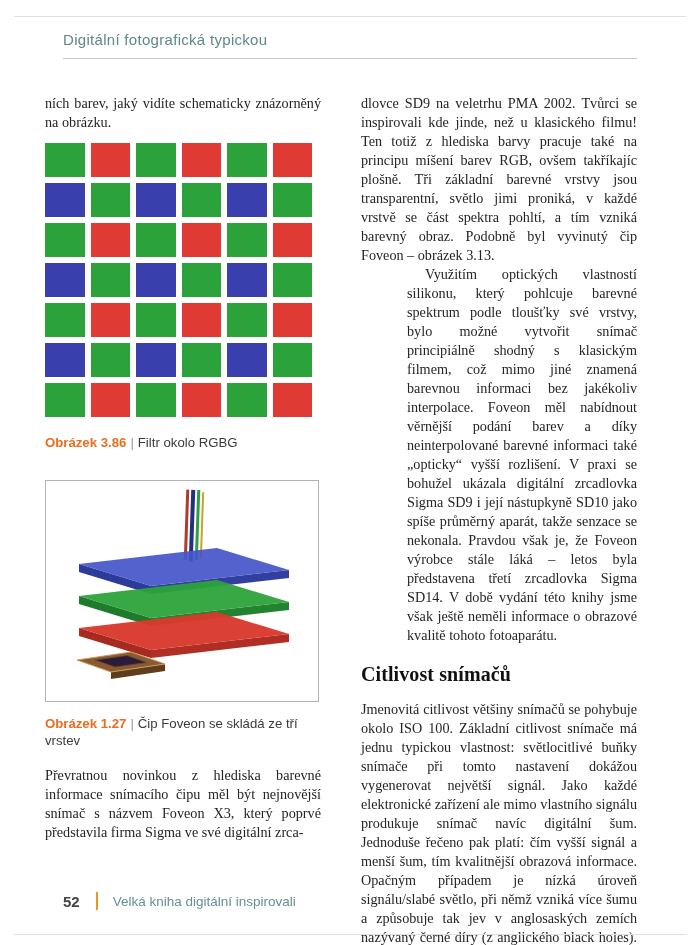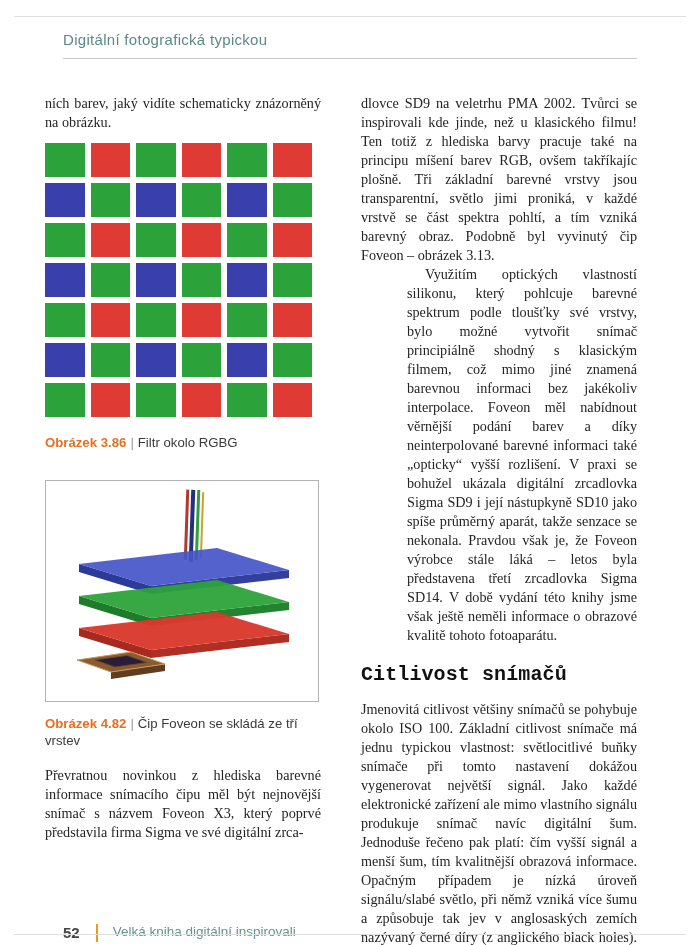--- a/index.html
+++ b/index.html
@@ -52,29 +52,29 @@
 
   .foveon-box {
     margin-top:29px; width:274px; height:222px;
     border:1px solid #b3b3b3; background:#ffffff;
     display:flex; align-items:center; justify-content:center;
   }
 
   .closing-par { margin-top:17px; }
 
   .section-heading {
-    font-family:Liberation Mono, monospace;
+    font-family:Liberation Serif, serif;
     font-size:20px; font-weight:bold; color:#111111;
     margin-top:18px; margin-bottom:14px;
     letter-spacing:.1px;
   }
 
   .page-footer {
-    position:absolute; left:63px; top:924px;
-    display:flex; align-items:flex-start;
+    position:absolute; left:63px; top:892px;
+    display:flex; align-items:center;
     font-family:"Liberation Sans", sans-serif;
   }
   .page-num { font-size:15px; font-weight:bold; color:#444444; }
   .footer-bar { width:2px; height:18px; background:#f0951e; margin:0 15px 0 16px; }
   .footer-title { font-size:13.5px; color:#649191; }
 </style>
 </head>
 <body>
 
 <div class="page">
@@ -169,21 +169,21 @@
 
         <g>
           <polygon points="54,186 108,178 108,185 54,193" fill="#5f3d1d"></polygon>
           <polygon points="20,174 74,166 108,178 54,186" fill="#8a5a30" stroke="#c9995a" stroke-width="1"></polygon>
           <polygon points="38,174 70,169.5 90,176.5 58,181" fill="#2b1d3a" stroke="#6a4a2a" stroke-width="0.8"></polygon>
         </g>
       </svg>
     </figure>
 
     <p class="caption caption-313">
-      <span class="cap-label">Obrázek 4.82</span><span class="cap-sep">|</span><span class="cap-text">Čip Foveon se skládá ze tří vrstev</span>
+      <span class="cap-label">Obrázek 1.27</span><span class="cap-sep">|</span><span class="cap-text">Čip Foveon se skládá ze tří vrstev</span>
     </p>
 
     <p class="body-text closing-par">Převratnou novinkou z hlediska barevné informace snímacího čipu měl být nejnovější snímač s názvem Foveon X3, který poprvé představila firma Sigma ve své digitální zrca-</p>
 
   </section>
 
   <section class="col col-right">
     <p class="body-text">dlovce SD9 na veletrhu PMA 2002. Tvůrci se inspirovali kde jinde, než u klasického filmu! Ten totiž z hlediska barvy pracuje také na principu míšení barev RGB, ovšem takříkajíc plošně. Tři základní barevné vrstvy jsou transparentní, světlo jimi proniká, v každé vrstvě se část spektra pohltí, a tím vzniká barevný obraz. Podobně byl vyvinutý čip Foveon – obrázek 3.13.</p>
     <p class="body-text indent">Využitím optických vlastností silikonu, který pohlcuje barevné spektrum podle tloušťky své vrstvy, bylo možné vytvořit snímač principiálně shodný s klasickým filmem, což mimo jiné znamená barevnou informaci bez jakékoliv interpolace. Foveon měl nabídnout věrnější podání barev a díky neinterpolované barevné informaci také „opticky“ vyšší rozlišení. V praxi se bohužel ukázala digitální zrcadlovka Sigma SD9 i její nástupkyně SD10 jako spíše průměrný aparát, takže senzace se nekonala. Pravdou však je, že Foveon výrobce stále láká – letos byla představena třetí zrcadlovka Sigma SD14. V době vydání této knihy jsme však ještě neměli informace o obrazové kvalitě tohoto fotoaparátu.</p>
     <h2 class="section-heading">Citlivost snímačů</h2>

